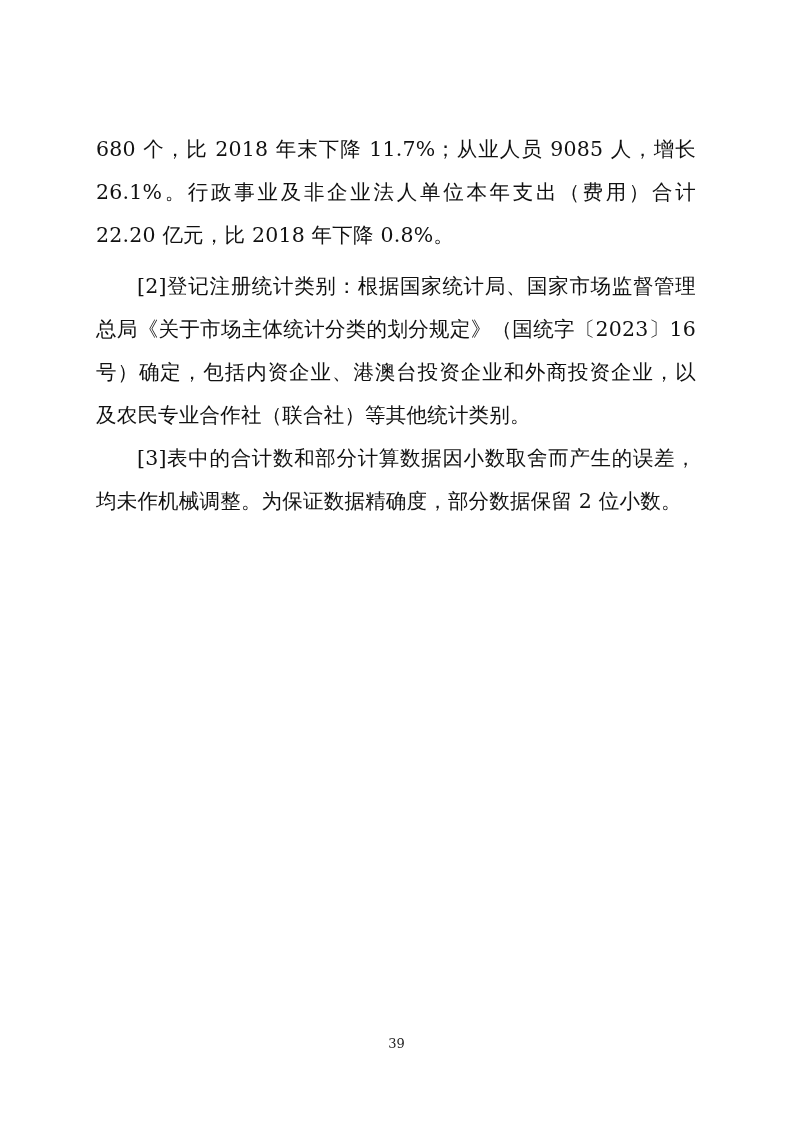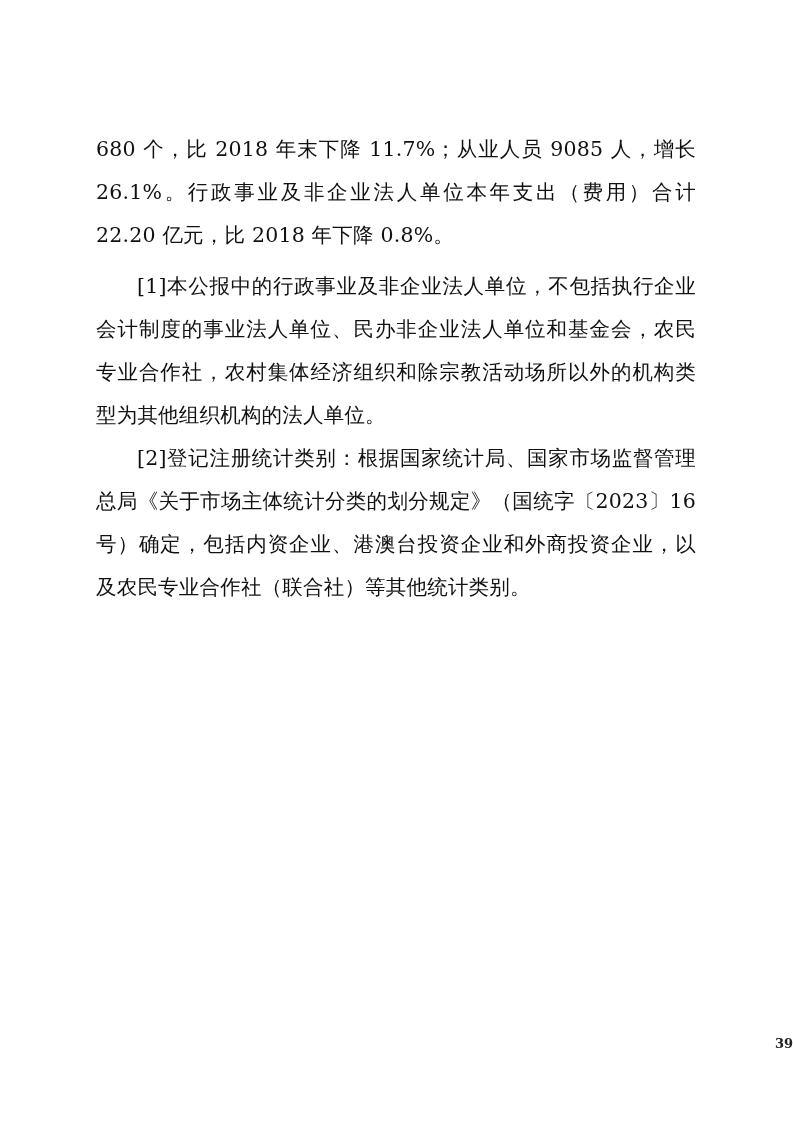--- a/index.html
+++ b/index.html
@@ -50,41 +50,40 @@
     font-weight: bold;
     text-indent: 41px;
     margin: 0;
     color: #111111;
   }
   .footer {
     position: absolute;
     left: 0;
     top: 1036px;
     width: 793px;
-    text-align: right;
+    text-align: center;
     font-size: 13px;
     color: #222222;
     font-family: "DejaVu Serif", "Liberation Serif", serif;
-    font-weight: bold;
   }
 </style>
 </head>
 <body>
 
 <div class="page">
 
   <div class="content">
 
     <p class="para">680 个，比 2018 年末下降 11.7%；从业人员 9085 人，增长 26.1%。行政事业及非企业法人单位本年支出（费用）合计 22.20 亿元，比 2018 年下降 0.8%。</p>
 
     <div class="gap-sm"></div>
 
 
-    <p class="para indent">[1]本公报中的行政事业及非企业法人单位，不包括执行企业会计制度的事业法人单位、民办非企业法人单位和基金会，农民专业合作社，农村集体经济组织和除宗教活动场所以外的机构类型为其他组织机构的法人单位。</p>
 
     <p class="para indent">[2]登记注册统计类别：根据国家统计局、国家市场监督管理总局《关于市场主体统计分类的划分规定》（国统字〔2023〕16 号）确定，包括内资企业、港澳台投资企业和外商投资企业，以及农民专业合作社（联合社）等其他统计类别。</p>
 
+    <p class="para indent">[3]表中的合计数和部分计算数据因小数取舍而产生的误差，均未作机械调整。为保证数据精确度，部分数据保留 2 位小数。</p>
 
   </div>
 
   <div class="footer">39</div>
 
 </div>
 
 </body></html>

